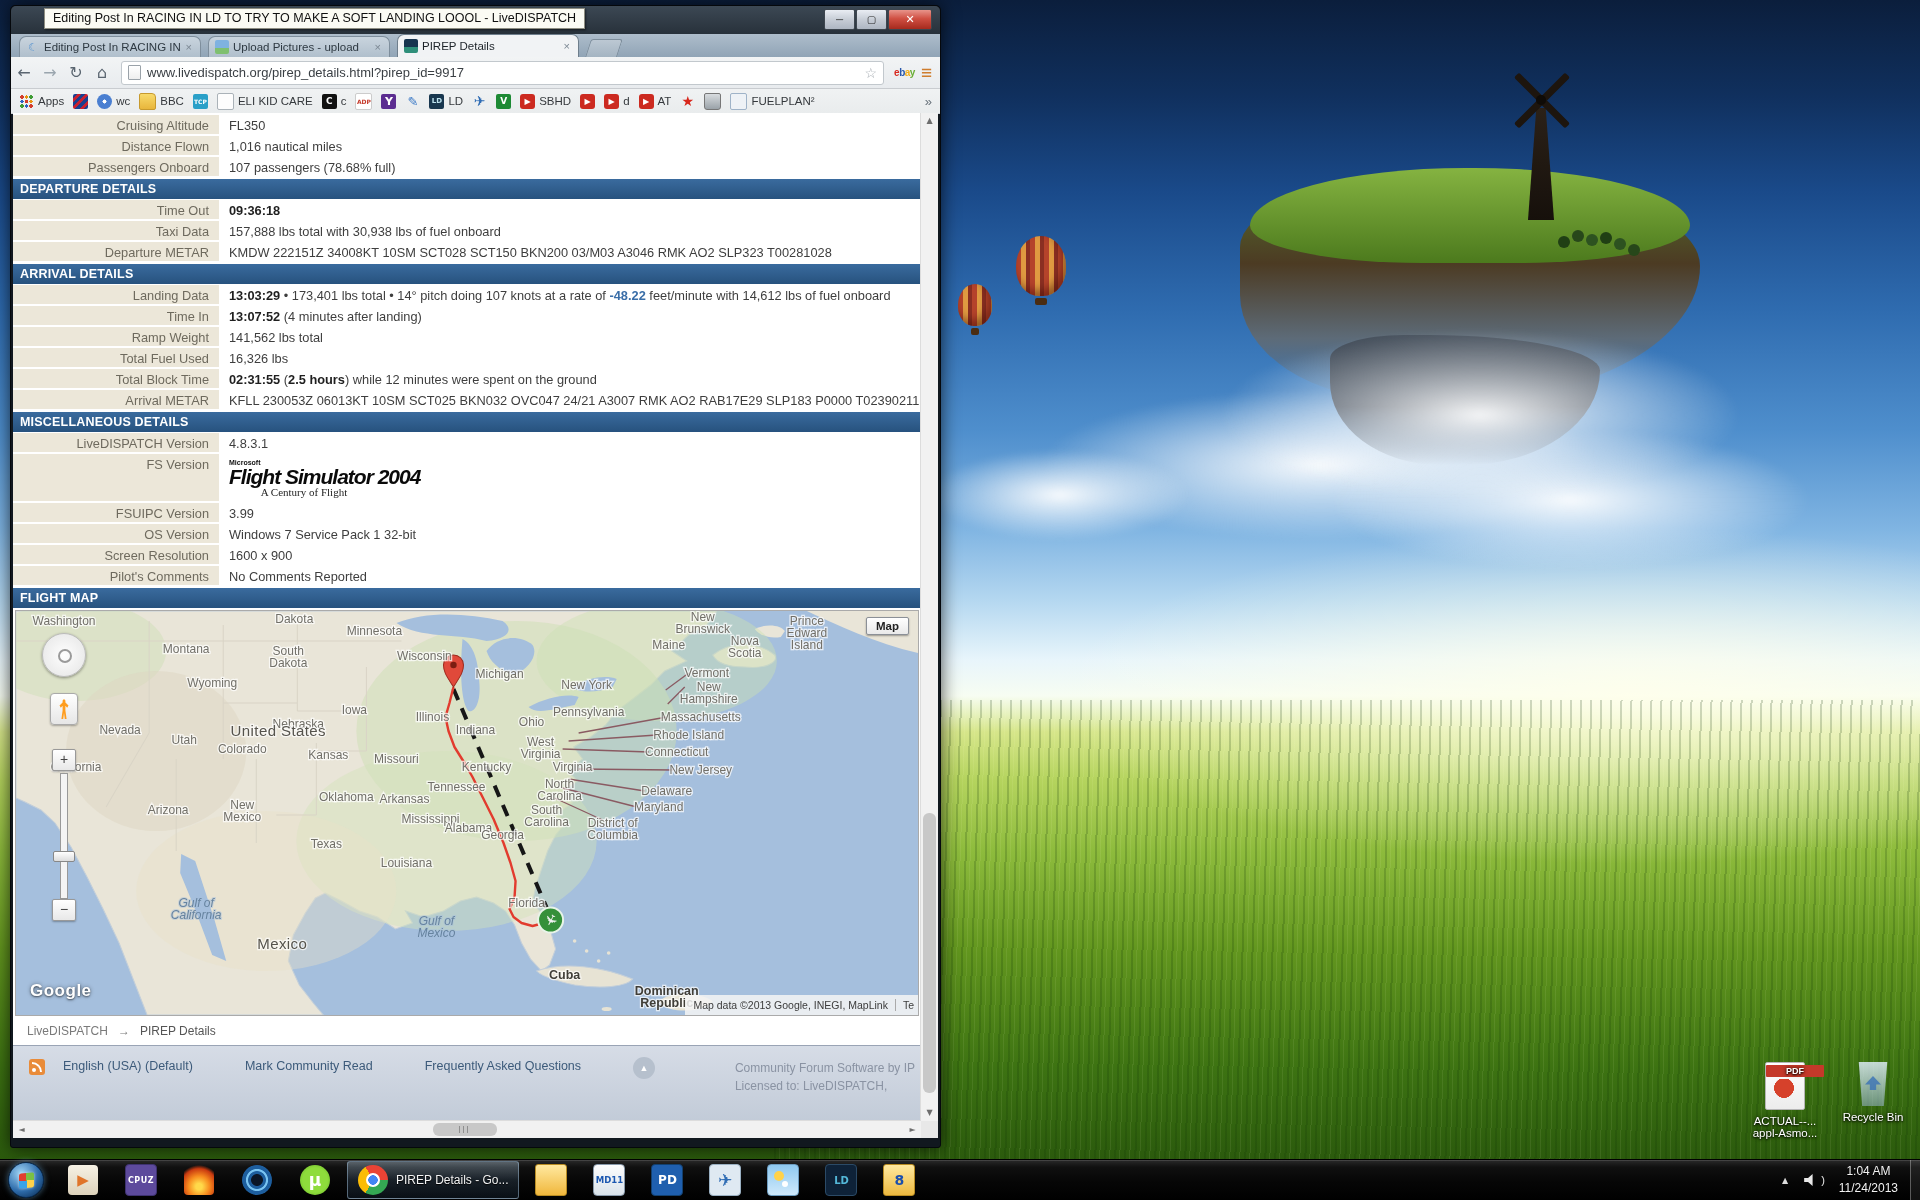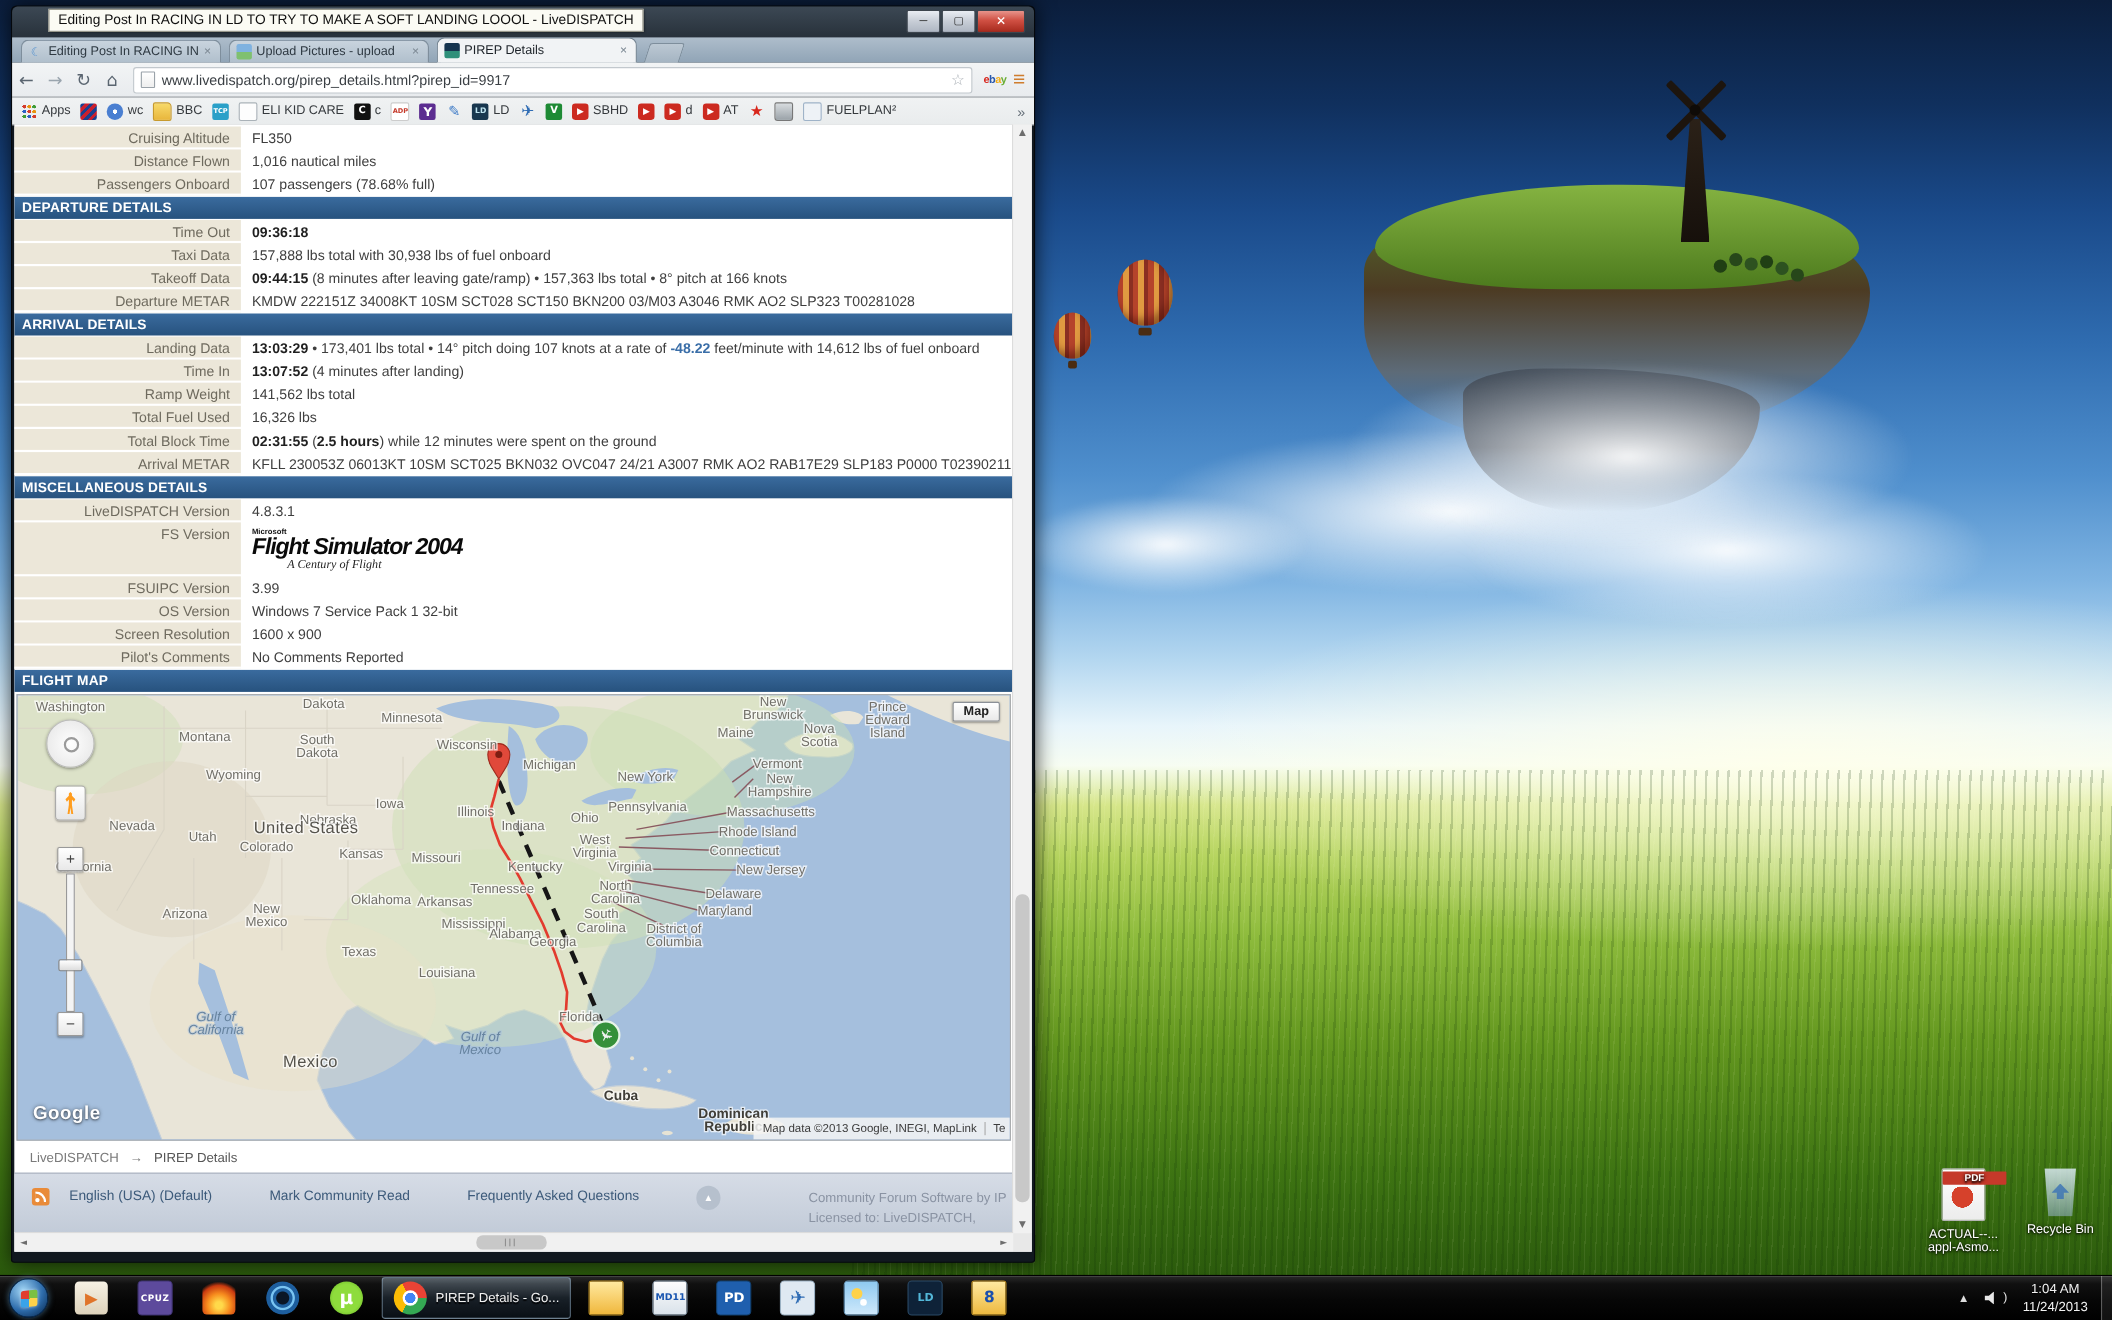--- a/index.html
+++ b/index.html
@@ -121,21 +121,21 @@
   .dlabel{width:196px;flex:none;background:#ece7d9;border-bottom:2px solid #fff;text-align:right;
     padding:3px 10px 1px 0;color:#6e6a5e;}
   .dval{flex:1;padding:3px 0 1px 10px;color:#3e3e3e;white-space:nowrap;}
   .dval b{color:#1f1f1f;}
   .dval .lnk{color:#3a6ea8;font-weight:bold;}
   .dhead{height:20px;line-height:20px;margin:1px 0;background:linear-gradient(#3a6b9e,#27527e);
     color:#fff;font-weight:bold;font-size:12.5px;padding-left:7px;letter-spacing:.2px;}
   .fslogo{line-height:1;padding:2px 0 4px 0;}
   .fslogo .ms{font-size:7px;font-weight:bold;color:#111;}
   .fslogo .t{font-size:21px;font-weight:bold;font-style:italic;letter-spacing:-1px;color:#0a0a0a;}
-  .fslogo .s{font-size:11px;font-style:italic;font-family:"Liberation Serif",serif;color:#222;text-align:center;width:150px;}
+  .fslogo .s{font-size:11px;font-family:"Liberation Serif",serif;color:#222;text-align:center;width:150px;}
 
   
   #map{position:relative;height:404px;margin:1px 2px 0 2px;border:1px solid #aaa;background:#a5bfdd;overflow:hidden;}
   #map svg{display:block;width:100%;height:100%;}
   text.st{font-size:12px;fill:#716f68;stroke:#fff;stroke-width:2.6px;stroke-opacity:.72;paint-order:stroke;}
   text.big{font-size:15px;fill:#55534c;stroke:#fff;stroke-width:2.6px;stroke-opacity:.7;paint-order:stroke;letter-spacing:.4px;}
   text.country{font-size:12.5px;font-weight:bold;fill:#403e38;stroke:#fff;stroke-width:2.4px;stroke-opacity:.7;paint-order:stroke;}
   text.water{font-size:12px;font-style:italic;fill:#66839f;stroke:#a5bfdd;stroke-width:2px;stroke-opacity:.5;paint-order:stroke;}
   .leader{stroke:#8a5a62;stroke-width:1.3;}
   .planned{fill:none;stroke:#161616;stroke-width:4;stroke-dasharray:12 9;}
@@ -397,24 +397,20 @@
             <div class="dval"><span>107 passengers (78.68% full)</span></div>
           </div>
           <div class="dhead">DEPARTURE DETAILS</div>
           <div class="drow">
             <div class="dlabel">Time Out</div>
             <div class="dval"><b>09:36:18</b></div>
           </div>
           <div class="drow">
             <div class="dlabel">Taxi Data</div>
             <div class="dval"><span>157,888 lbs total with 30,938 lbs of fuel onboard</span></div>
-          </div>
-          <div class="drow">
-            <div class="dlabel">Takeoff Data</div>
-            <div class="dval"><b>09:44:15</b><span> (8 minutes after leaving gate/ramp) • 157,363 lbs total • 8° pitch at 166 knots</span></div>
           </div>
           <div class="drow">
             <div class="dlabel">Departure METAR</div>
             <div class="dval"><span>KMDW 222151Z 34008KT 10SM SCT028 SCT150 BKN200 03/M03 A3046 RMK AO2 SLP323 T00281028</span></div>
           </div>
           <div class="dhead">ARRIVAL DETAILS</div>
           <div class="drow">
             <div class="dlabel">Landing Data</div>
             <div class="dval"><b>13:03:29</b><span> • 173,401 lbs total • 14° pitch doing 107 knots at a rate of </span><span class="lnk">-48.22</span><span> feet/minute with 14,612 lbs of fuel onboard</span></div>
           </div>

